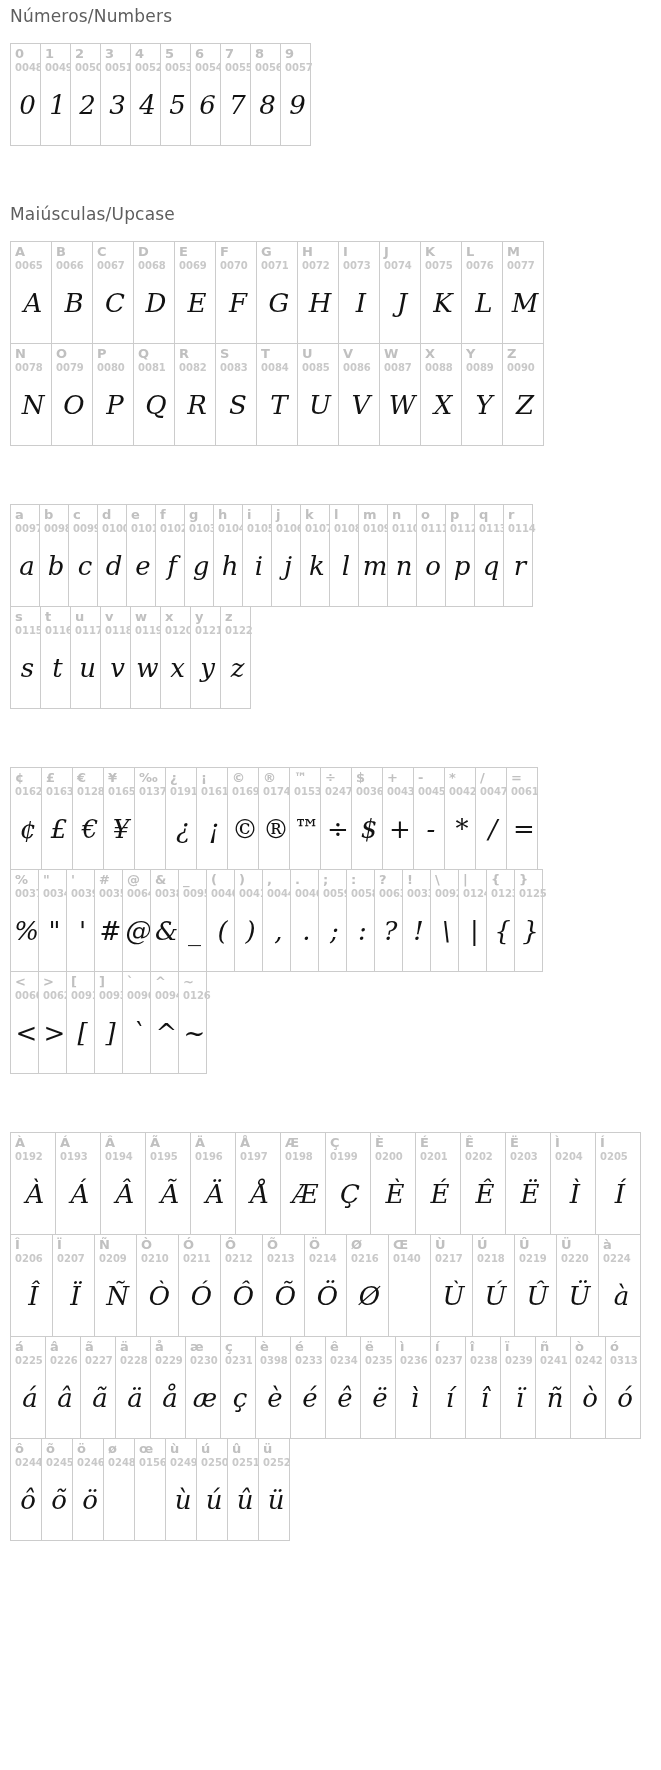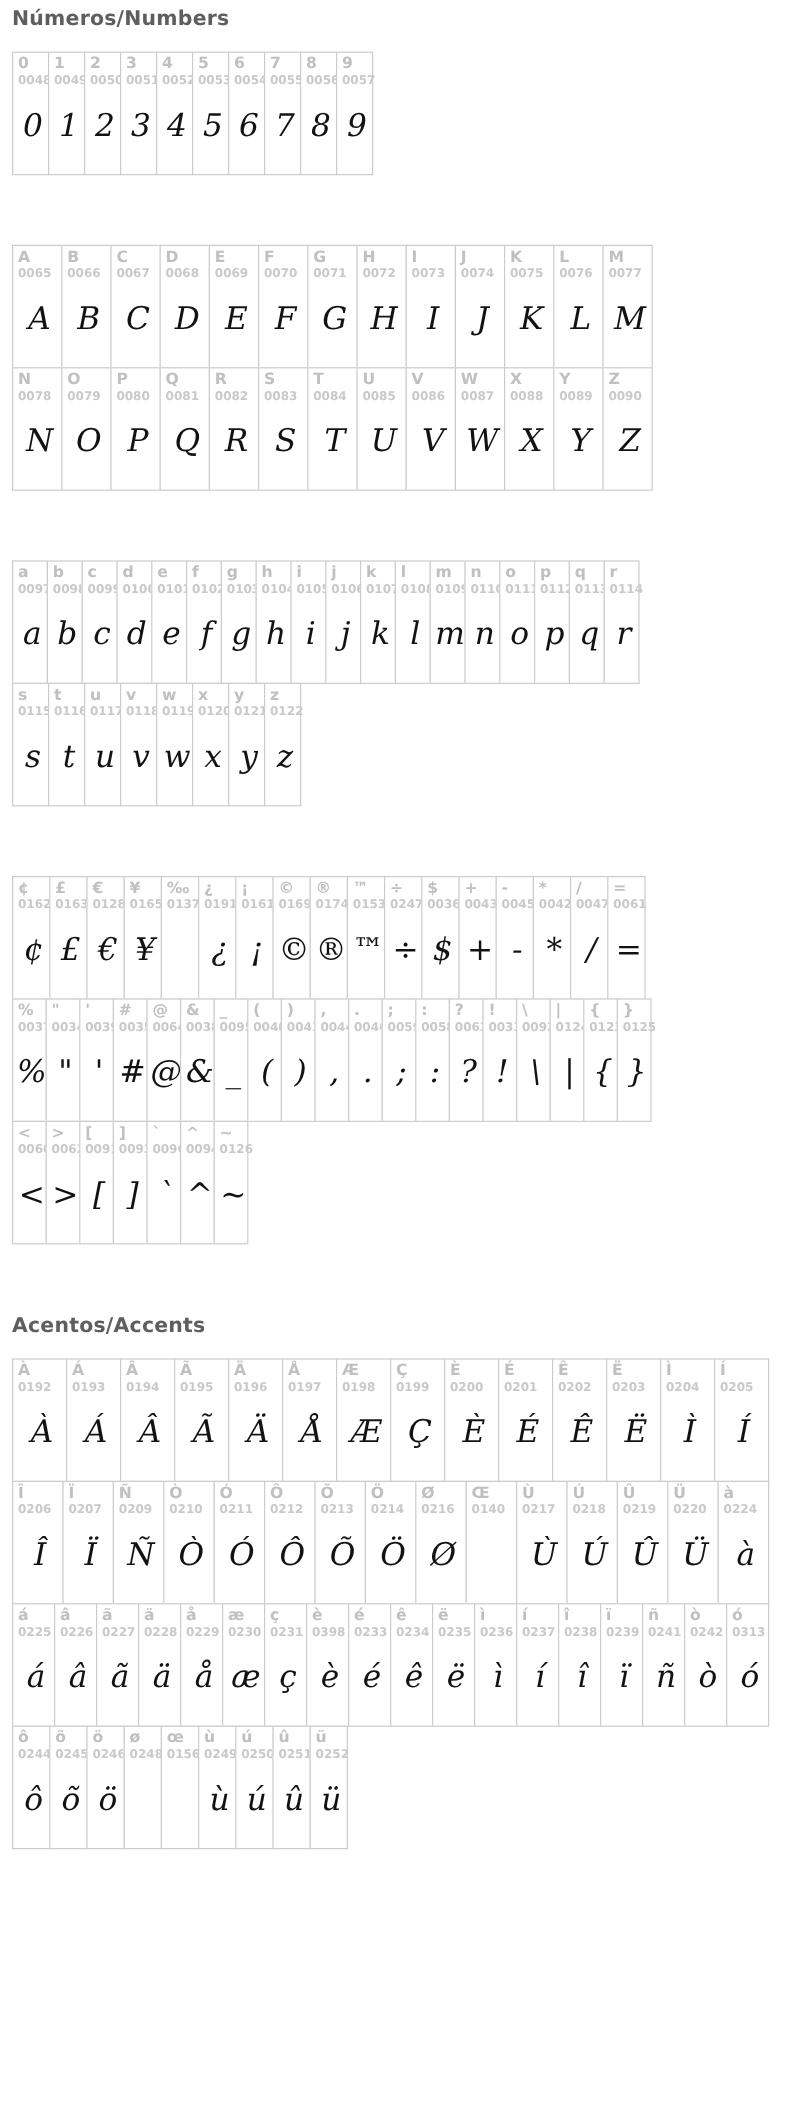--- a/index.html
+++ b/index.html
@@ -10,21 +10,21 @@
   }
   #char-map {
     width: 661px;
     padding: 6px 10px 40px 10px;
     box-sizing: border-box;
   }
   .sec { margin-bottom: 58px; }
   .sec:last-child { margin-bottom: 0; }
   .sec-title {
     font-size: 17px;
-    font-weight: 700;
+    font-weight: 400;
     color: #5e5e5e;
     margin: 0 0 17px 0;
     letter-spacing: 0.2px;
   }
   .grid { }
   .row { display: flex; }
   .row + .row { margin-top: -1px; }
   .cell {
     box-sizing: border-box;
     flex: 0 0 auto;
@@ -124,20 +124,21 @@
           <div class="cell" style="width: 31px;">
             <div class="cell-char">9</div>
             <div class="cell-code">0057</div>
             <div class="cell-glyph">9</div>
           </div>
         </div>
       </div>
   </section>
 
   <section class="sec">
+    <h2 class="sec-title">Maiúsculas/Upcase</h2>
     <div class="grid">
         <div class="row">
           <div class="cell" style="width: 42px;">
             <div class="cell-char">A</div>
             <div class="cell-code">0065</div>
             <div class="cell-glyph">A</div>
           </div>
           <div class="cell" style="width: 42px;">
             <div class="cell-char">B</div>
             <div class="cell-code">0066</div>
@@ -628,21 +629,20 @@
           <div class="cell" style="width: 29px;">
             <div class="cell-char">~</div>
             <div class="cell-code">0126</div>
             <div class="cell-glyph">~</div>
           </div>
         </div>
       </div>
   </section>
 
   <section class="sec">
-    <h2 class="sec-title">Acentos/Accents</h2>
     <div class="grid">
         <div class="row">
           <div class="cell" style="width: 46px;">
             <div class="cell-char">À</div>
             <div class="cell-code">0192</div>
             <div class="cell-glyph">À</div>
           </div>
           <div class="cell" style="width: 46px;">
             <div class="cell-char">Á</div>
             <div class="cell-code">0193</div>

